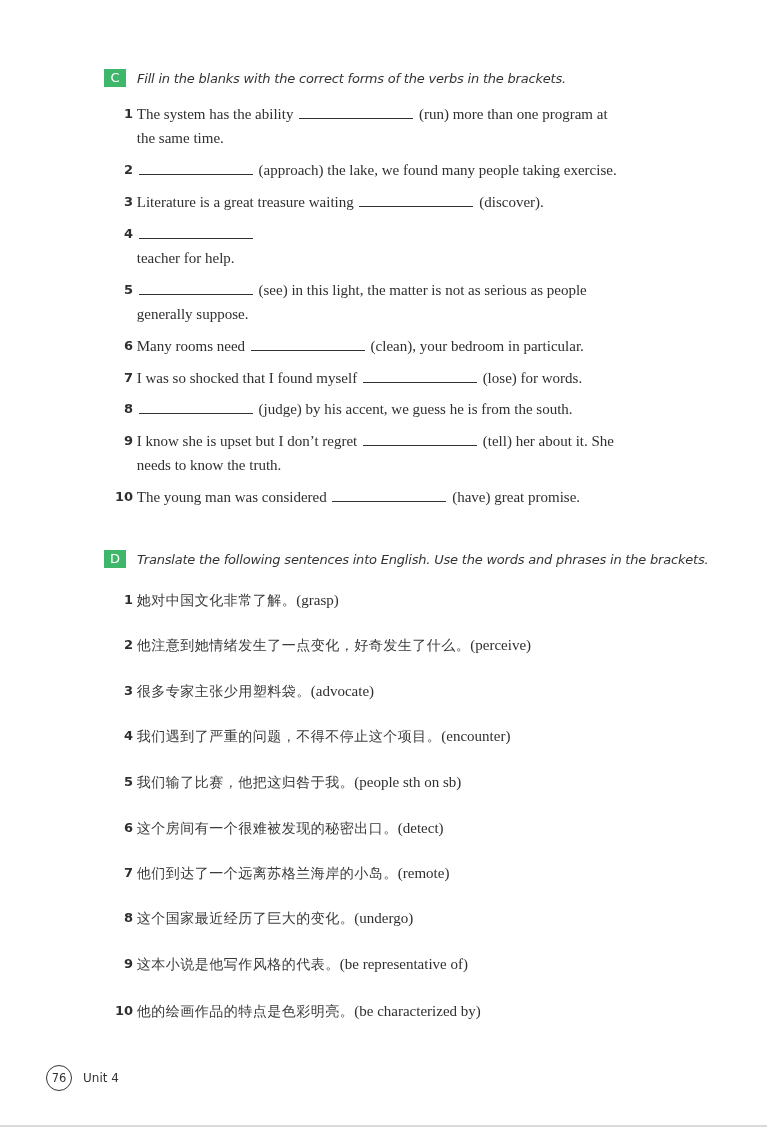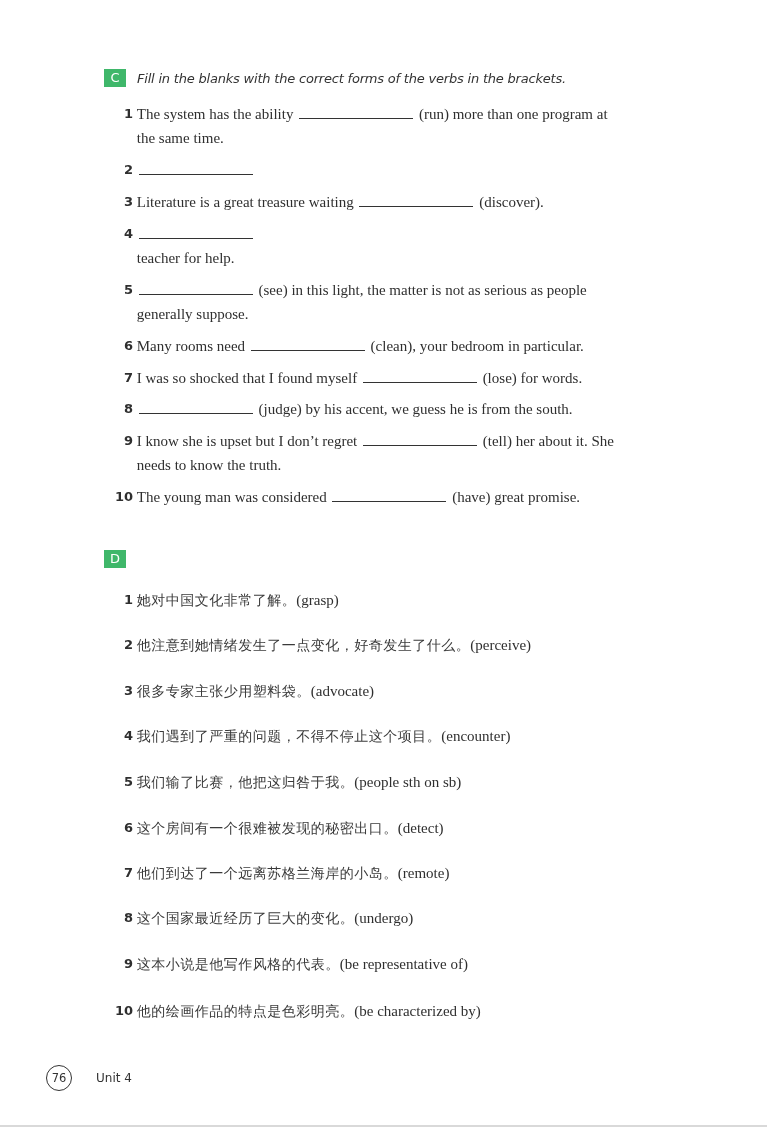--- a/index.html
+++ b/index.html
@@ -72,42 +72,42 @@
       width: 24px; height: 24px;
       border: 1px solid #333333;
       border-radius: 50%;
       font-family: "DejaVu Sans", sans-serif;
       font-size: 11.5px;
       line-height: 24px;
       text-align: center;
       color: #333;
     }
     .unit-label {
-      margin-left: 24px;
+      margin-left: 11px;
       font-family: "DejaVu Sans", sans-serif;
       font-size: 12px;
       color: #333;
     }
   </style>
 </head>
 <body>
 
 <div class="section-header" style="top:69px;">
   <div class="badge">C</div>
   <div class="instruction">Fill in the blanks with the correct forms of the verbs in the brackets.</div>
 </div>
 
 <div class="item" style="top:102px;">
   <div class="num"><span>1</span></div>
   <div class="text">&nbsp;<span>The system has the ability</span> <span class="blank"></span> <span>(run) more than one program at</span><br>&nbsp;<span>the same time.</span></div>
 </div>
 
 <div class="item" style="top:158px;">
   <div class="num"><span>2</span></div>
-  <div class="text">&nbsp;<span class="blank"></span> </div>
+  <div class="text">&nbsp;<span class="blank"></span> <span>(approach) the lake, we found many people taking exercise.</span></div>
 </div>
 
 <div class="item" style="top:190px;">
   <div class="num"><span>3</span></div>
   <div class="text">&nbsp;<span>Literature is a great treasure waiting</span> <span class="blank"></span> <span>(discover).</span></div>
 </div>
 
 <div class="item" style="top:222px;">
   <div class="num"><span>4</span></div>
   <div class="text">&nbsp;<span class="blank"></span> <br>&nbsp;<span>teacher for help.</span></div>
@@ -138,20 +138,21 @@
   <div class="text">&nbsp;<span>I know she is upset but I don’t regret</span> <span class="blank"></span> <span>(tell) her about it. She</span><br>&nbsp;<span>needs to know the truth.</span></div>
 </div>
 
 <div class="item" style="top:485px;">
   <div class="num"><span>10</span></div>
   <div class="text">&nbsp;<span>The young man was considered</span> <span class="blank"></span> <span>(have) great promise.</span></div>
 </div>
 
 <div class="section-header" style="top:550px;">
   <div class="badge">D</div>
+  <div class="instruction">Translate the following sentences into English. Use the words and phrases in the brackets.</div>
 </div>
 
 <div class="item" style="top:588px;">
   <div class="num"><span>1</span></div>
   <div class="text">&nbsp;<span class="zh">她对中国文化非常了解。</span><span>(grasp)</span></div>
 </div>
 
 <div class="item" style="top:633px;">
   <div class="num"><span>2</span></div>
   <div class="text">&nbsp;<span class="zh">他注意到她情绪发生了一点变化，好奇发生了什么。</span><span>(perceive)</span></div>

